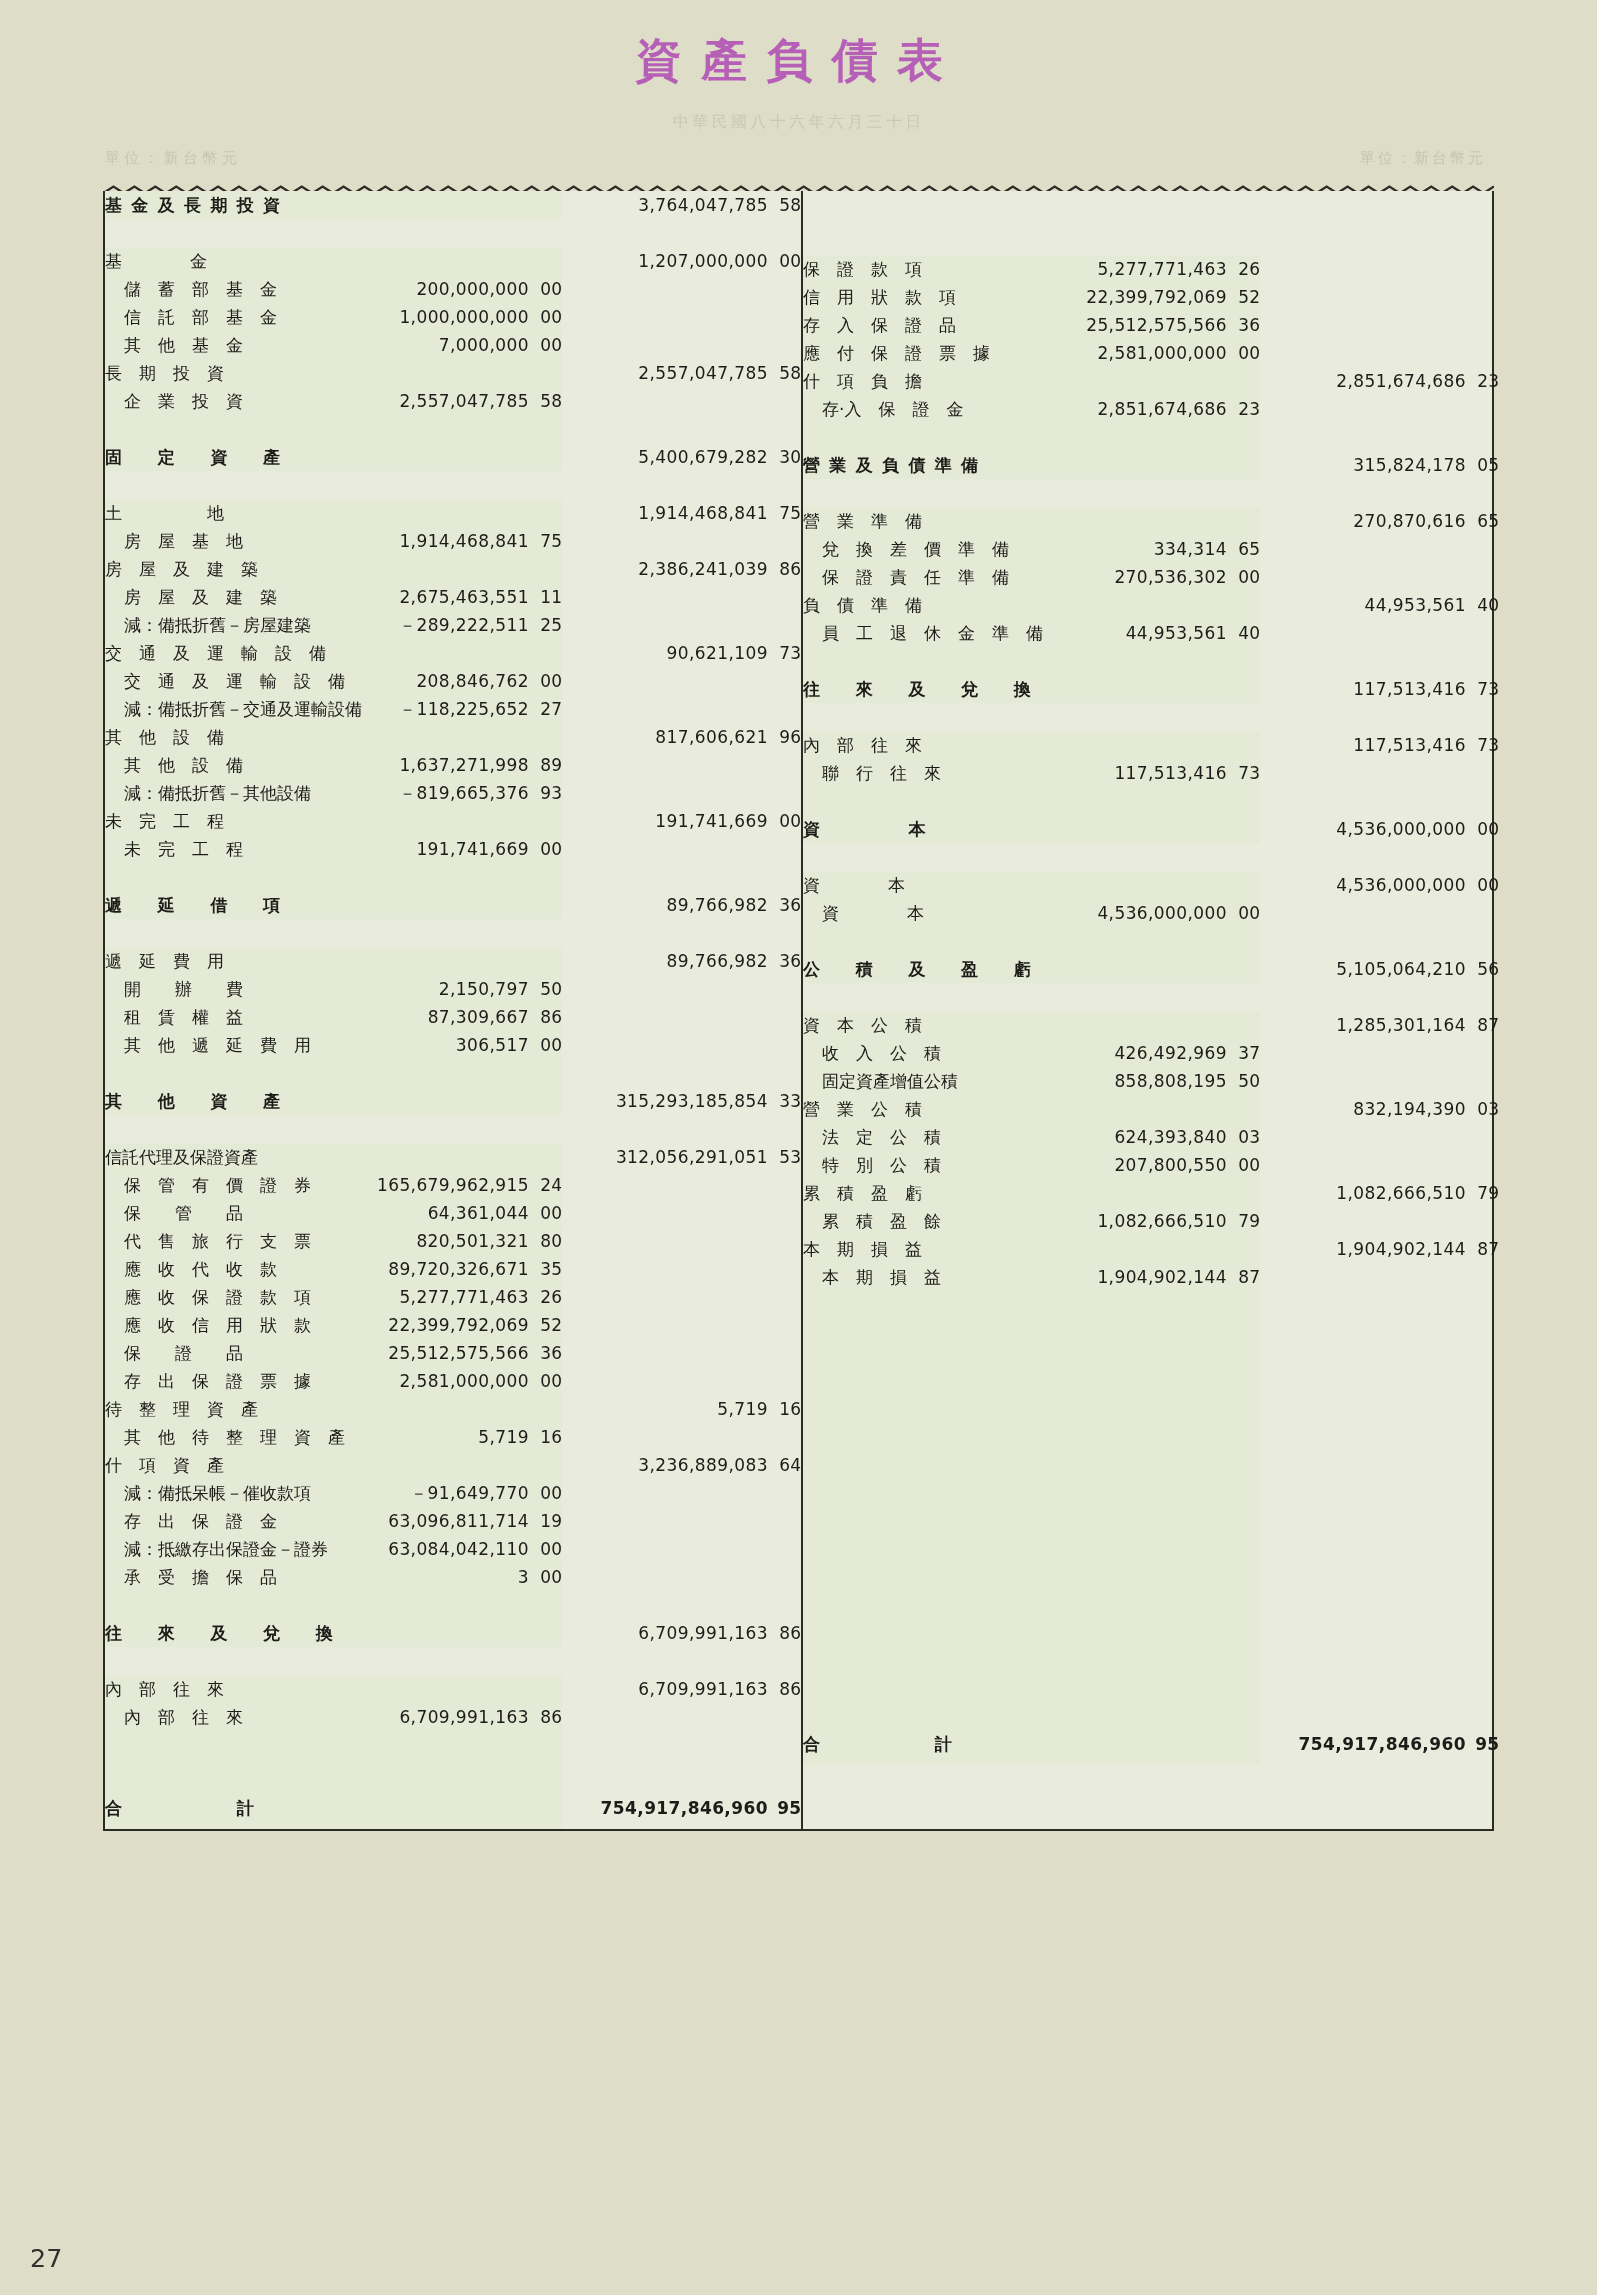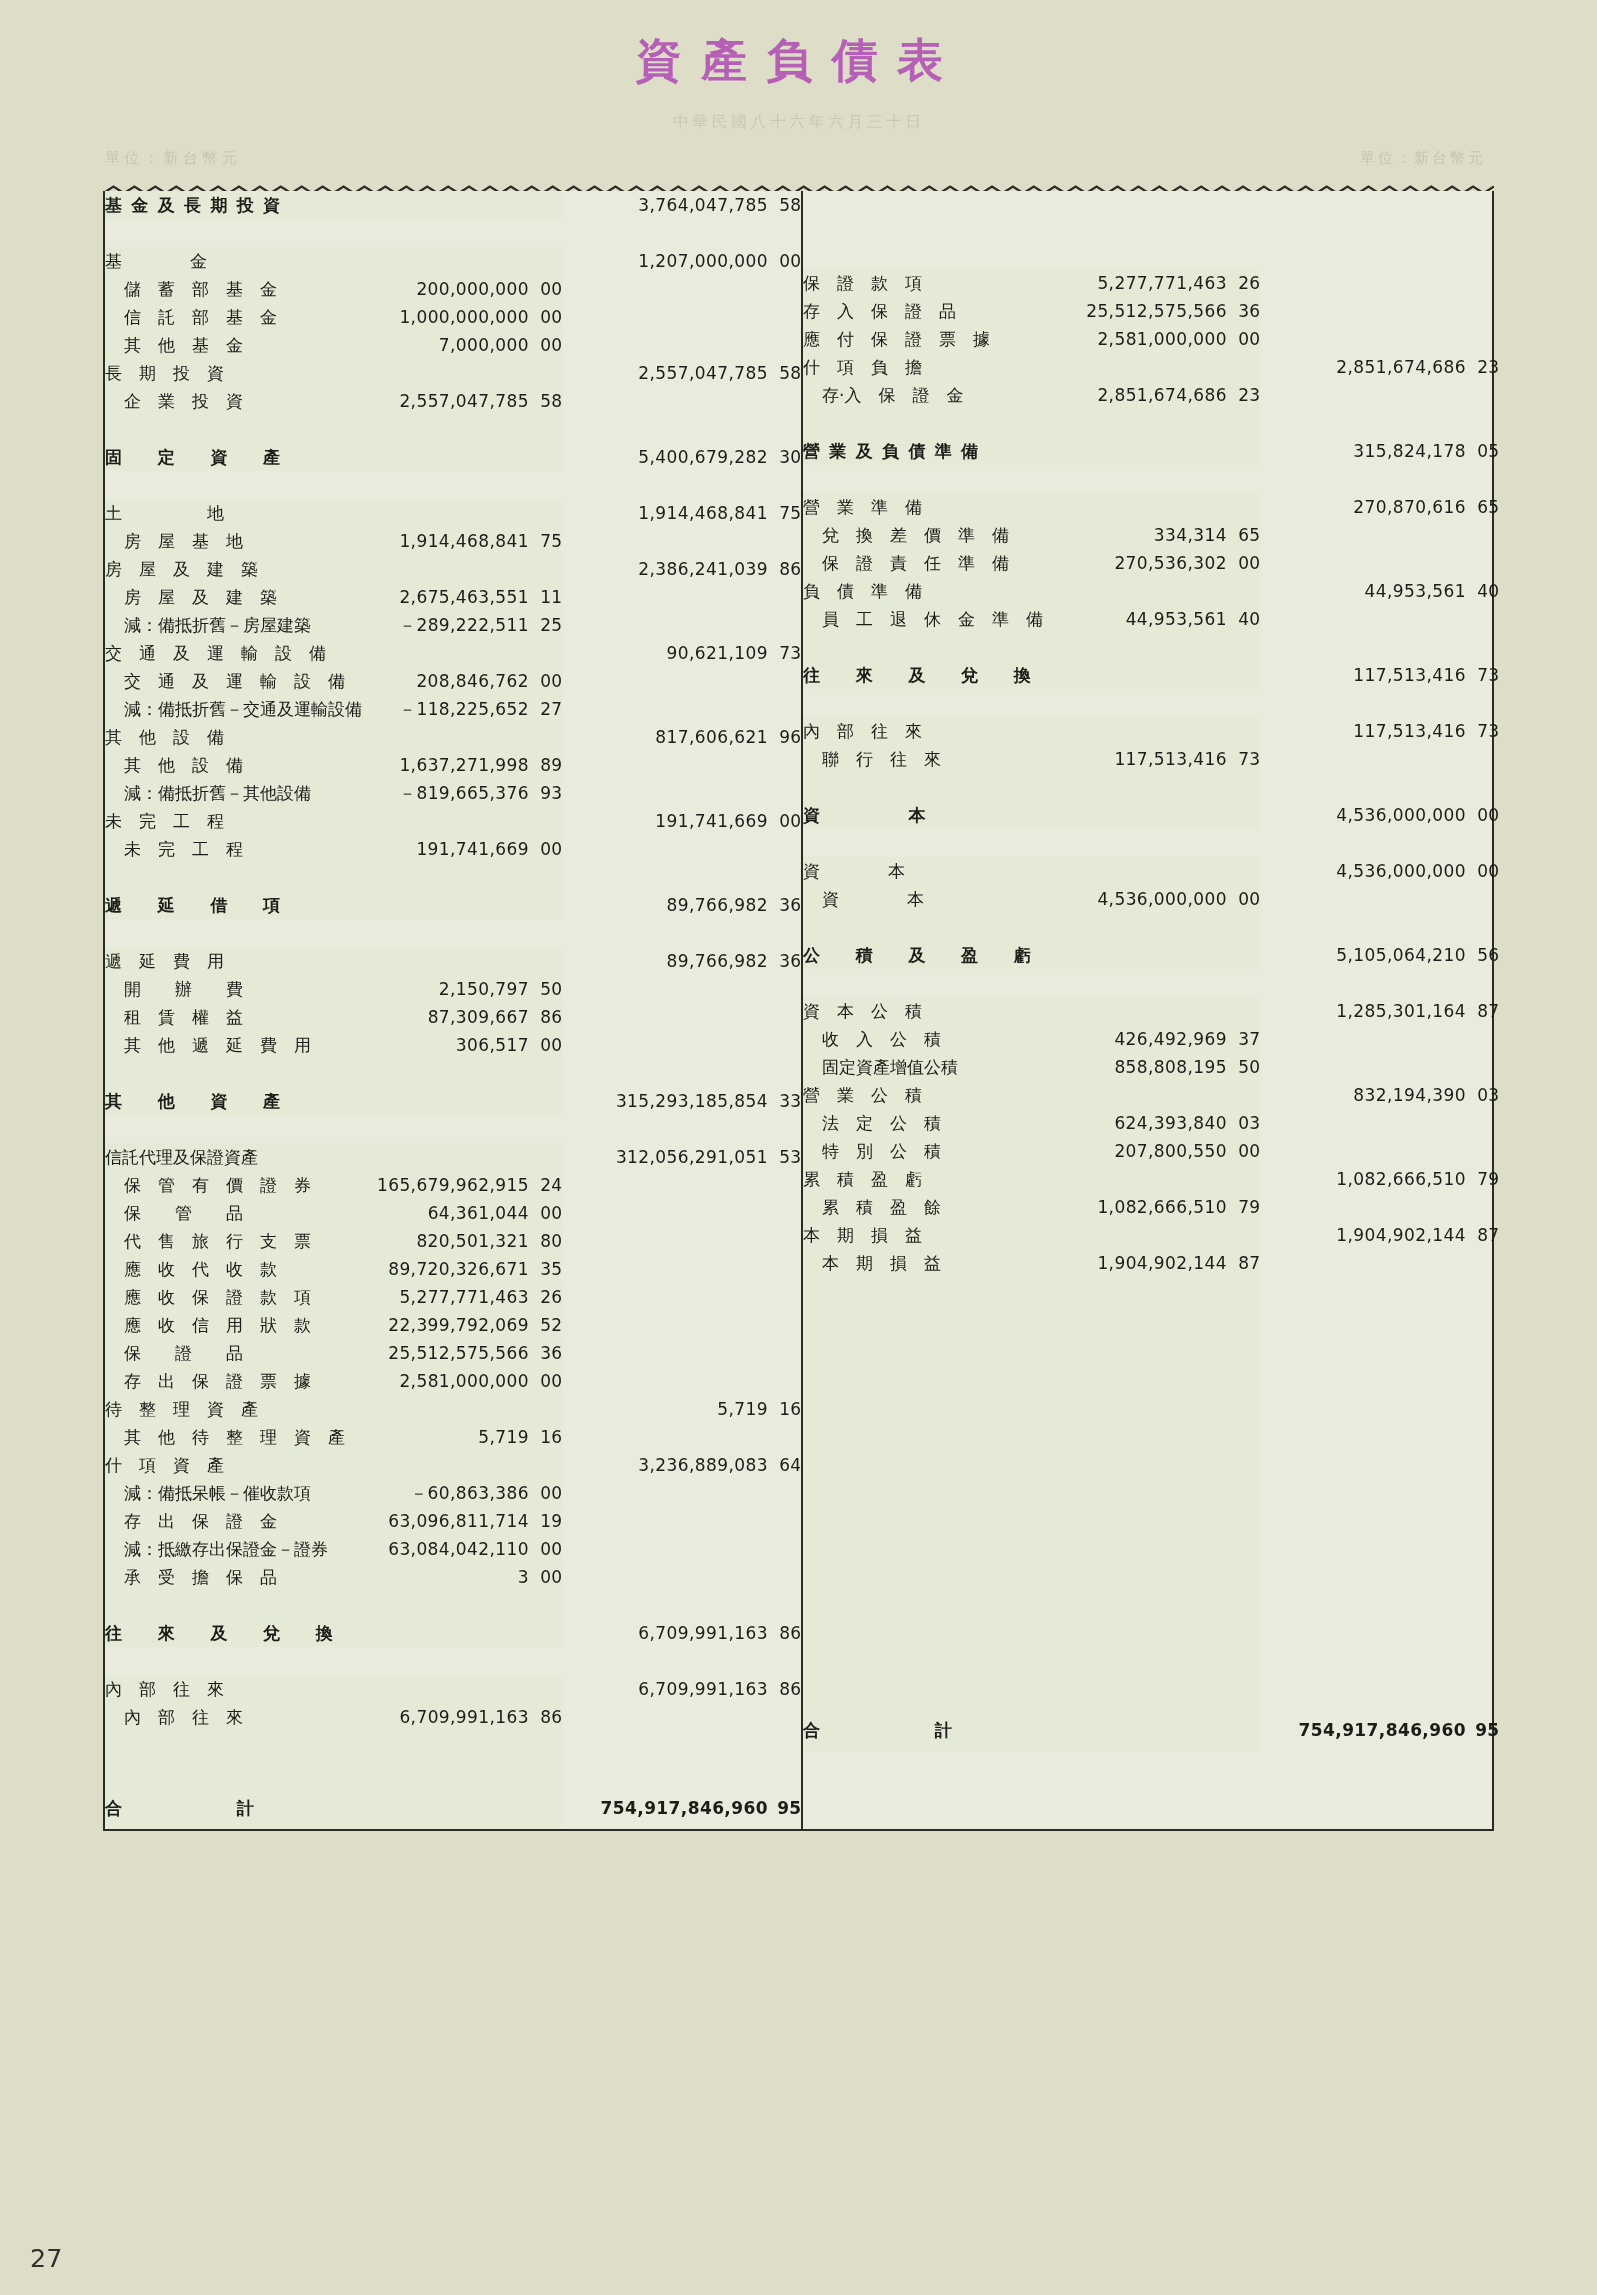--- a/index.html
+++ b/index.html
@@ -433,21 +433,21 @@
                 </tr>
                 <tr>
                   <td class="lbl   tint">什　項　資　產</td>
                   <td class="num tint sepA"></td>
                   <td class="cents tint sepA"></td>
                   <td class="num sepA">3,236,889,083</td>
                   <td class="cents ">64</td>
                 </tr>
                 <tr>
                   <td class="lbl ind1 small tint">減：備抵呆帳－催收款項</td>
-                  <td class="num tint sepA">－60,863,386</td>
+                  <td class="num tint sepA">－91,649,770</td>
                   <td class="cents tint sepA">00</td>
                   <td class="num sepA"></td>
                   <td class="cents "></td>
                 </tr>
                 <tr>
                   <td class="lbl ind1  tint">存　出　保　證　金</td>
                   <td class="num tint sepA">63,096,811,714</td>
                   <td class="cents tint sepA">19</td>
                   <td class="num sepA"></td>
                   <td class="cents "></td>
@@ -536,20 +536,27 @@
           </colgroup>
           <tbody id="right-body">
                 <tr>
                   <td class="lbl   tint">保　證　款　項</td>
                   <td class="num tint sepA">5,277,771,463</td>
                   <td class="cents tint sepA">26</td>
                   <td class="num sepA"></td>
                   <td class="cents "></td>
                 </tr>
                 <tr>
+                  <td class="lbl   tint">信　用　狀　款　項</td>
+                  <td class="num tint sepA">22,399,792,069</td>
+                  <td class="cents tint sepA">52</td>
+                  <td class="num sepA"></td>
+                  <td class="cents "></td>
+                </tr>
+                <tr>
                   <td class="lbl   tint">存　入　保　證　品</td>
                   <td class="num tint sepA">25,512,575,566</td>
                   <td class="cents tint sepA">36</td>
                   <td class="num sepA"></td>
                   <td class="cents "></td>
                 </tr>
                 <tr>
                   <td class="lbl   tint">應　付　保　證　票　據</td>
                   <td class="num tint sepA">2,581,000,000</td>
                   <td class="cents tint sepA">00</td>

